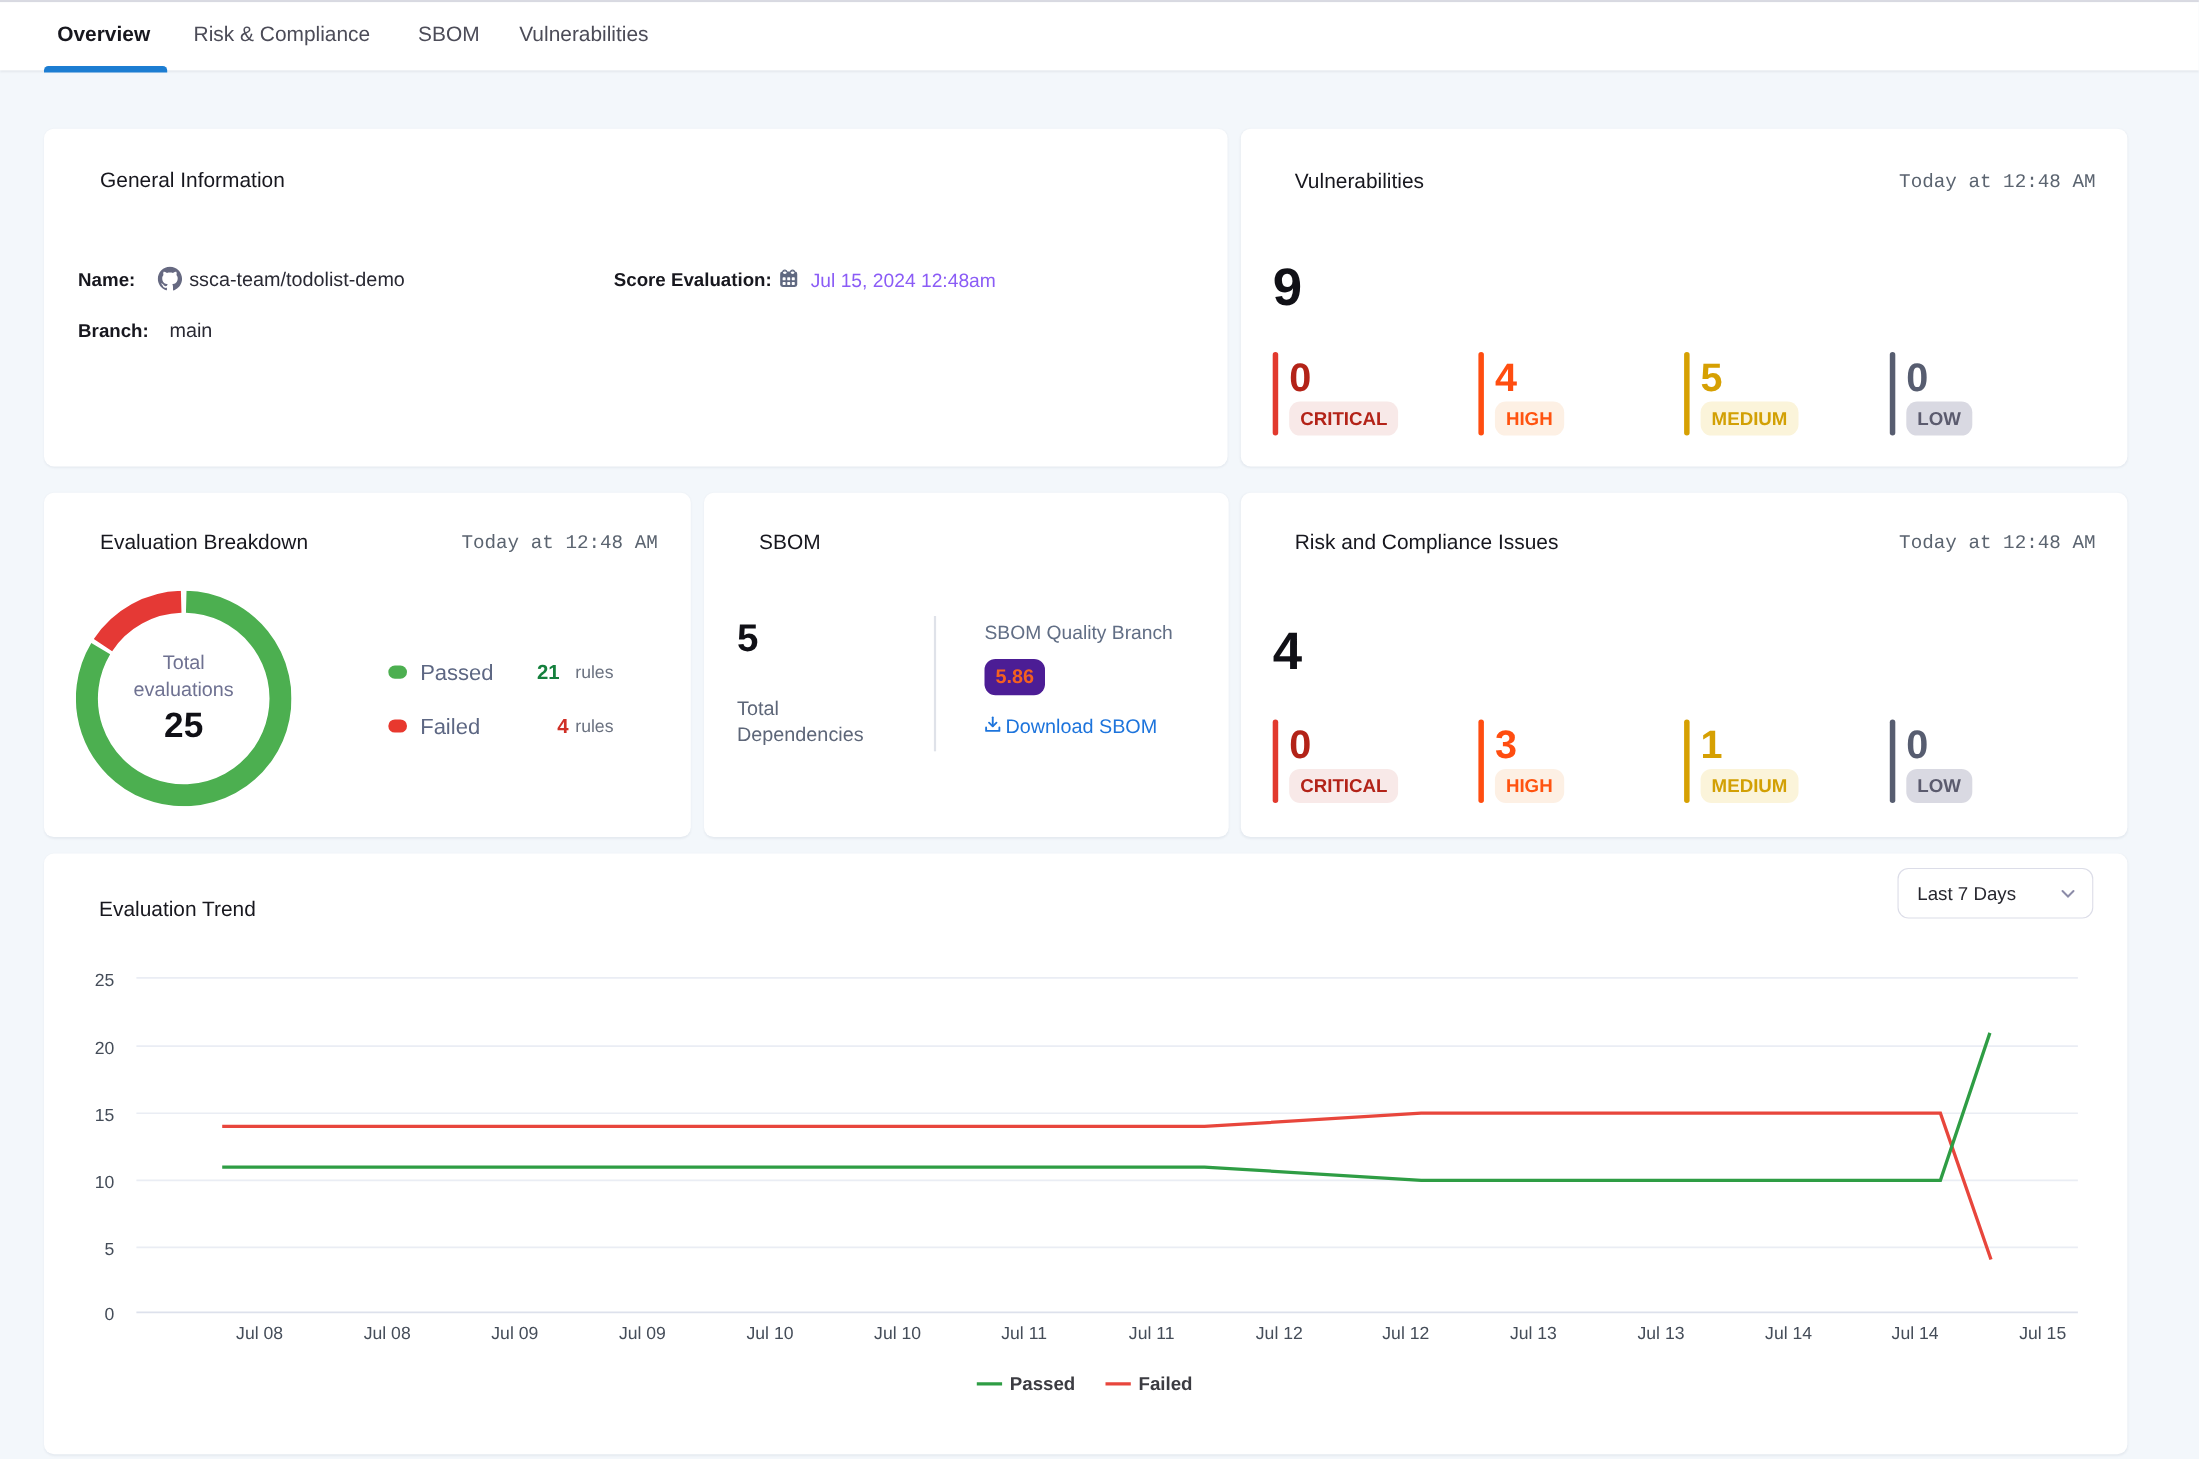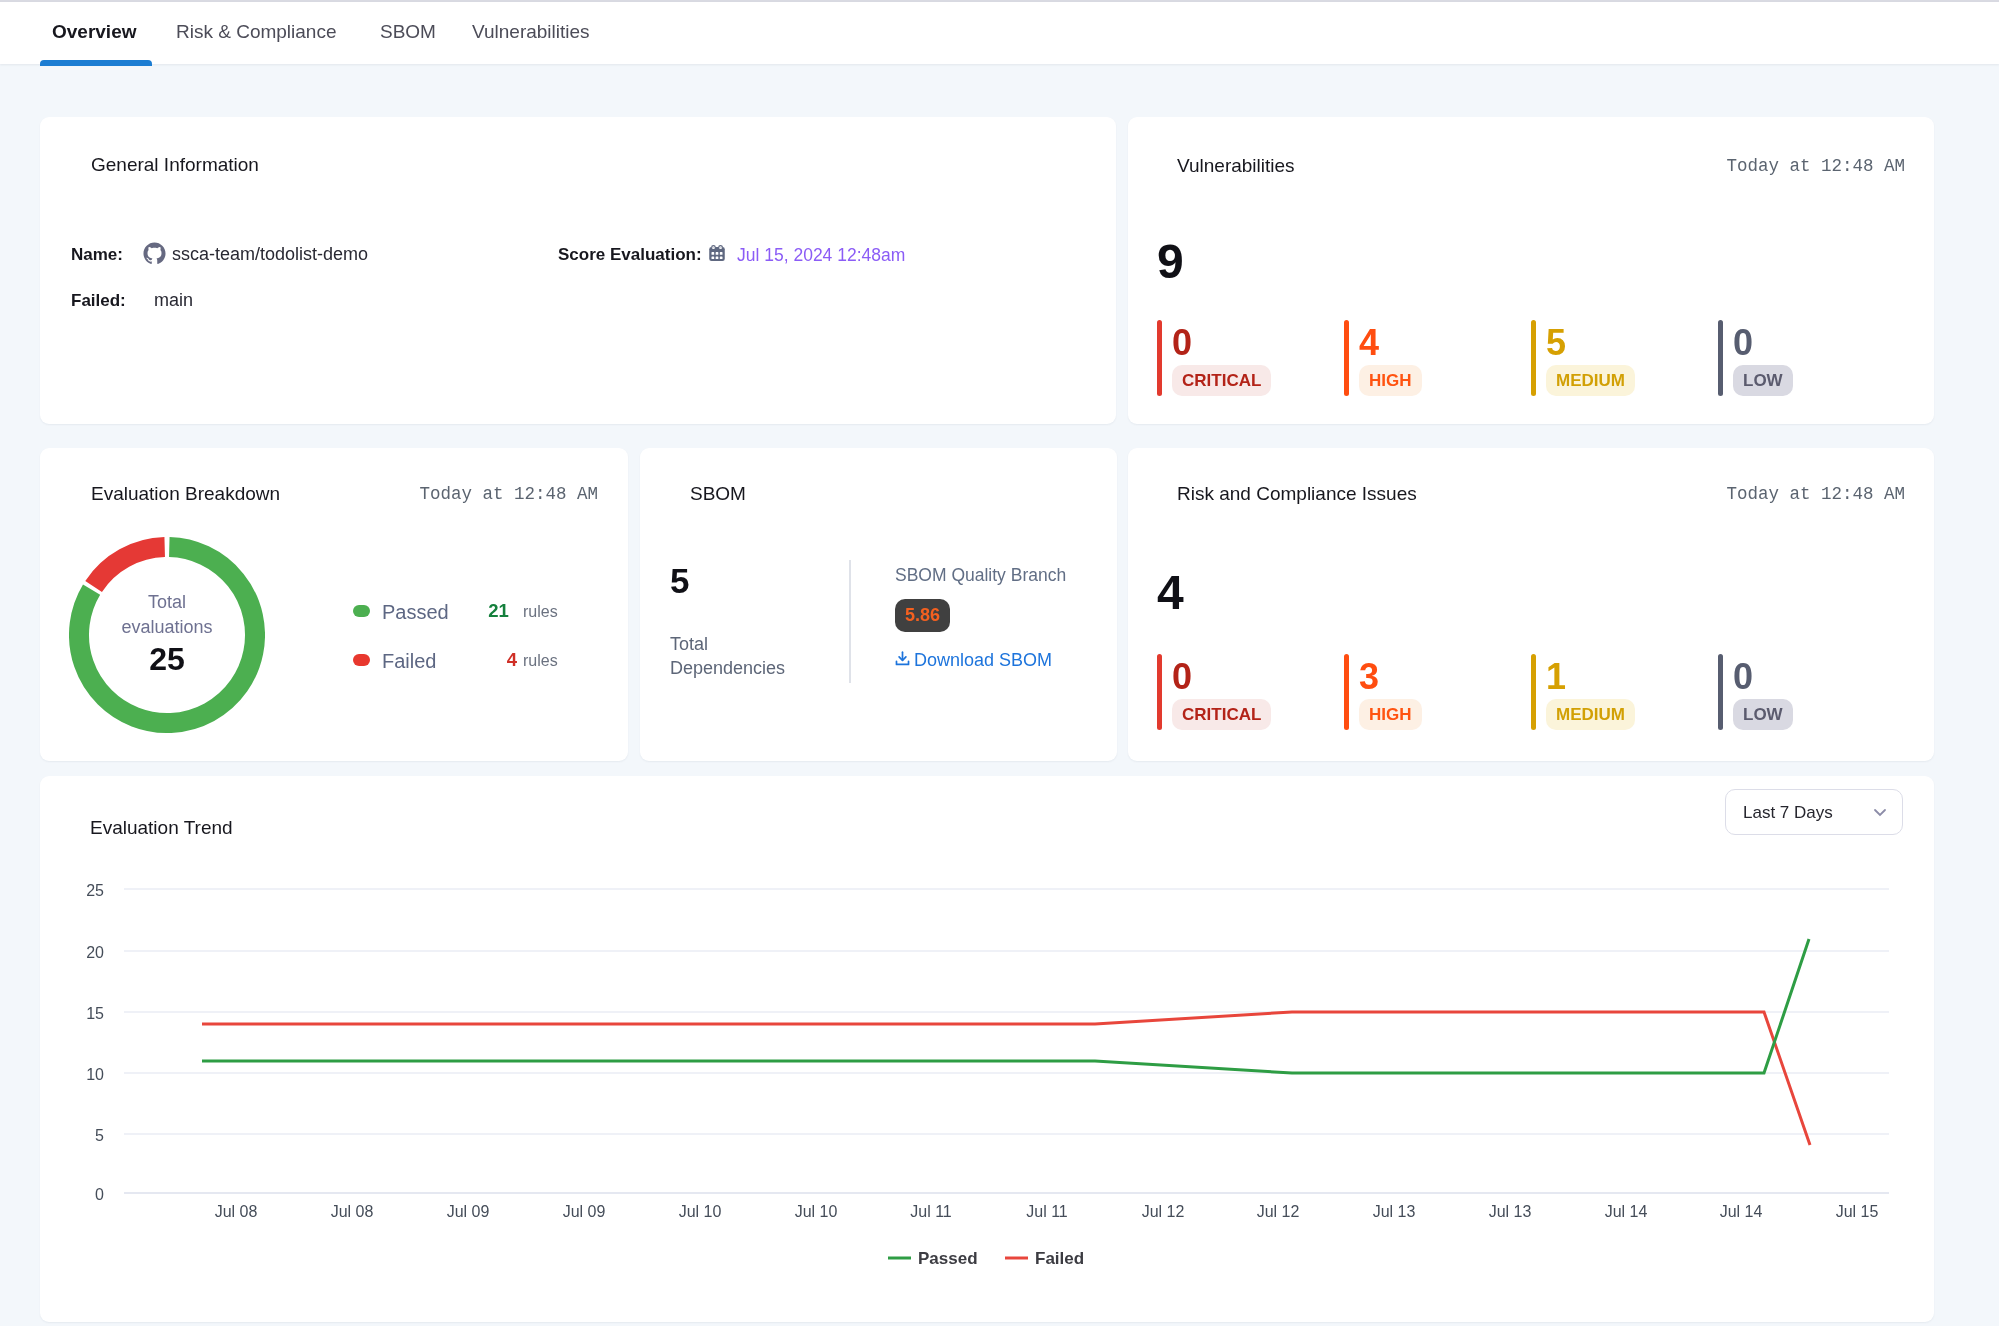--- a/index.html
+++ b/index.html
@@ -49,21 +49,21 @@
       <g fill="#fff">
         <rect x="3.1" y="7.2" width="2.4" height="2.4" rx="0.5"></rect>
         <rect x="6.8" y="7.2" width="2.4" height="2.4" rx="0.5"></rect>
         <rect x="10.5" y="7.2" width="2.4" height="2.4" rx="0.5"></rect>
         <rect x="3.1" y="11" width="2.4" height="2.4" rx="0.5"></rect>
         <rect x="6.8" y="11" width="2.4" height="2.4" rx="0.5"></rect>
         <rect x="10.5" y="11" width="2.4" height="2.4" rx="0.5"></rect>
       </g>
     </svg>
   <div style="position:absolute; left:697px; top:128px; font-size:17.5px; color:#8b5cf6;">Jul 15, 2024 12:48am</div>
-  <div class="lbl" style="position:absolute; left:31px; top:174px;">Failed:</div>
+  <div class="lbl" style="position:absolute; left:31px; top:174px;">Branch:</div>
   <div class="val2" style="position:absolute; left:114px; top:173px;">main</div>
 </div>
 
 <div class="card" style="left:1128px; top:117px; width:806px; height:307px;">
   <div class="ctitle" style="left:29px; top:38px;">Vulnerabilities</div>
   <div class="ctime" style="right:29px; top:39px;">Today at 12:48 AM</div>
   <div class="bignum" style="left:29px; top:121px;">9</div>
   <div class="sev" style="left:29px; top:203px;">
     <div class="sevbar" style="background:#e23a2e;"></div>
     <div class="sevnum" style="color:#b32318;">0</div>
@@ -104,21 +104,21 @@
   <div style="position:absolute; left:440px; top:201px; width:37px; text-align:right; font-size:18.5px; font-weight:bold; color:#cf2f26;">4</div>
   <div style="position:absolute; left:483px; top:204px; font-size:16px; color:#6b7280;">rules</div>
 </div>
 
 <div class="card" style="left:640px; top:448px; width:477px; height:313px;">
   <div class="ctitle" style="left:30px; top:35px;">SBOM</div>
   <div style="position:absolute; left:30px; top:115px; font-size:35px; line-height:35px; font-weight:bold; color:#101016;">5</div>
   <div style="position:absolute; left:30px; top:185px; font-size:18px; line-height:23.5px; color:#5d6678;">Total<br>Dependencies</div>
   <div style="position:absolute; left:209px; top:112px; width:1.5px; height:123px; background:#dfe2e9;"></div>
   <div style="position:absolute; left:255px; top:117px; font-size:17.5px; color:#616e85;">SBOM Quality Branch</div>
-  <div style="position:absolute; left:255px; top:151px; height:33px; line-height:33px; padding:0 10px; background:#404040; border-radius:10px; font-size:18px; font-weight:bold; color:#f4601f;">5.86</div>
+  <div style="position:absolute; left:255px; top:151px; height:33px; line-height:33px; padding:0 10px; background:#4c1d95; border-radius:10px; font-size:18px; font-weight:bold; color:#f4601f;">5.86</div>
   <svg style="position:absolute; left:254px; top:202px;" width="17" height="17" viewBox="0 0 24 24" fill="none" stroke="#1d74dc" stroke-width="2.4" stroke-linecap="round" stroke-linejoin="round">
       <path d="M12 3v11"></path>
       <path d="M7.2 9.8l4.8 4.8 4.8-4.8"></path>
       <path d="M3.5 16v4.4h17V16"></path>
     </svg>
   <div style="position:absolute; left:274px; top:202px; font-size:18px; font-weight:500; color:#1d74dc;">Download SBOM</div>
 </div>
 
 <div class="card" style="left:1128px; top:448px; width:806px; height:313px;">
   <div class="ctitle" style="left:29px; top:35px;">Risk and Compliance Issues</div>

